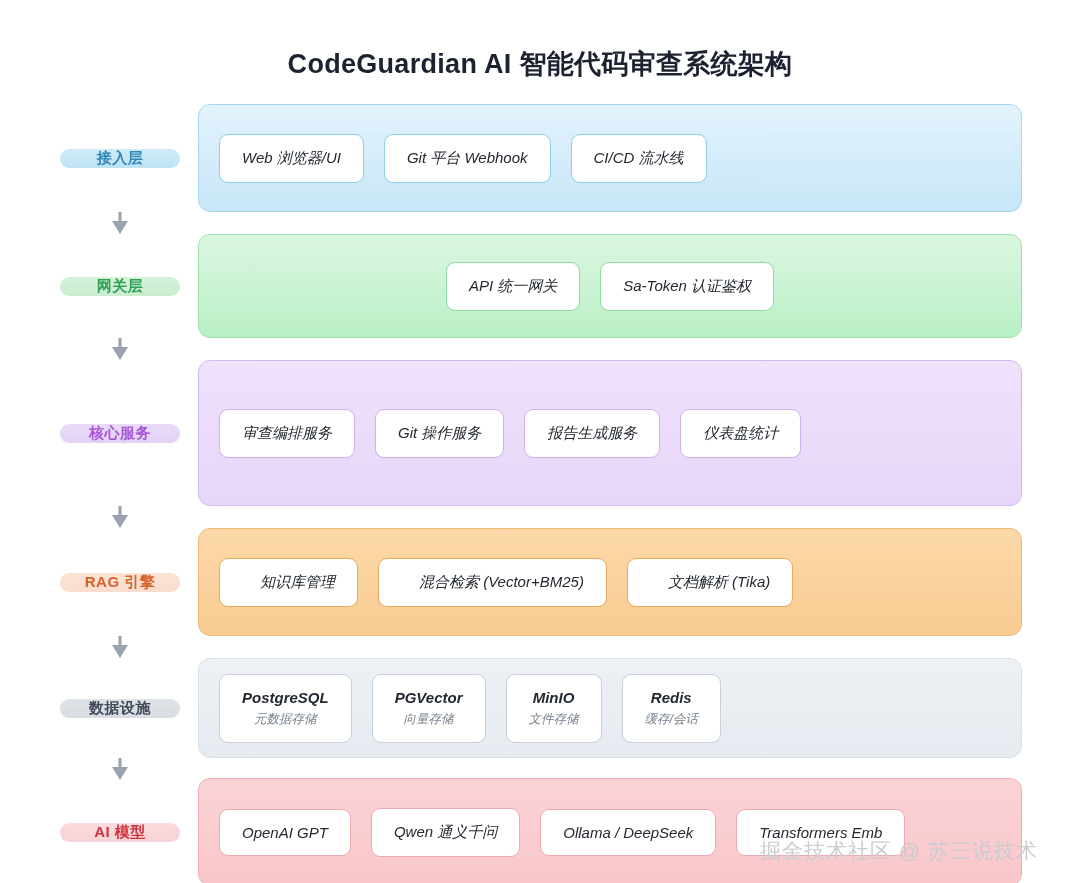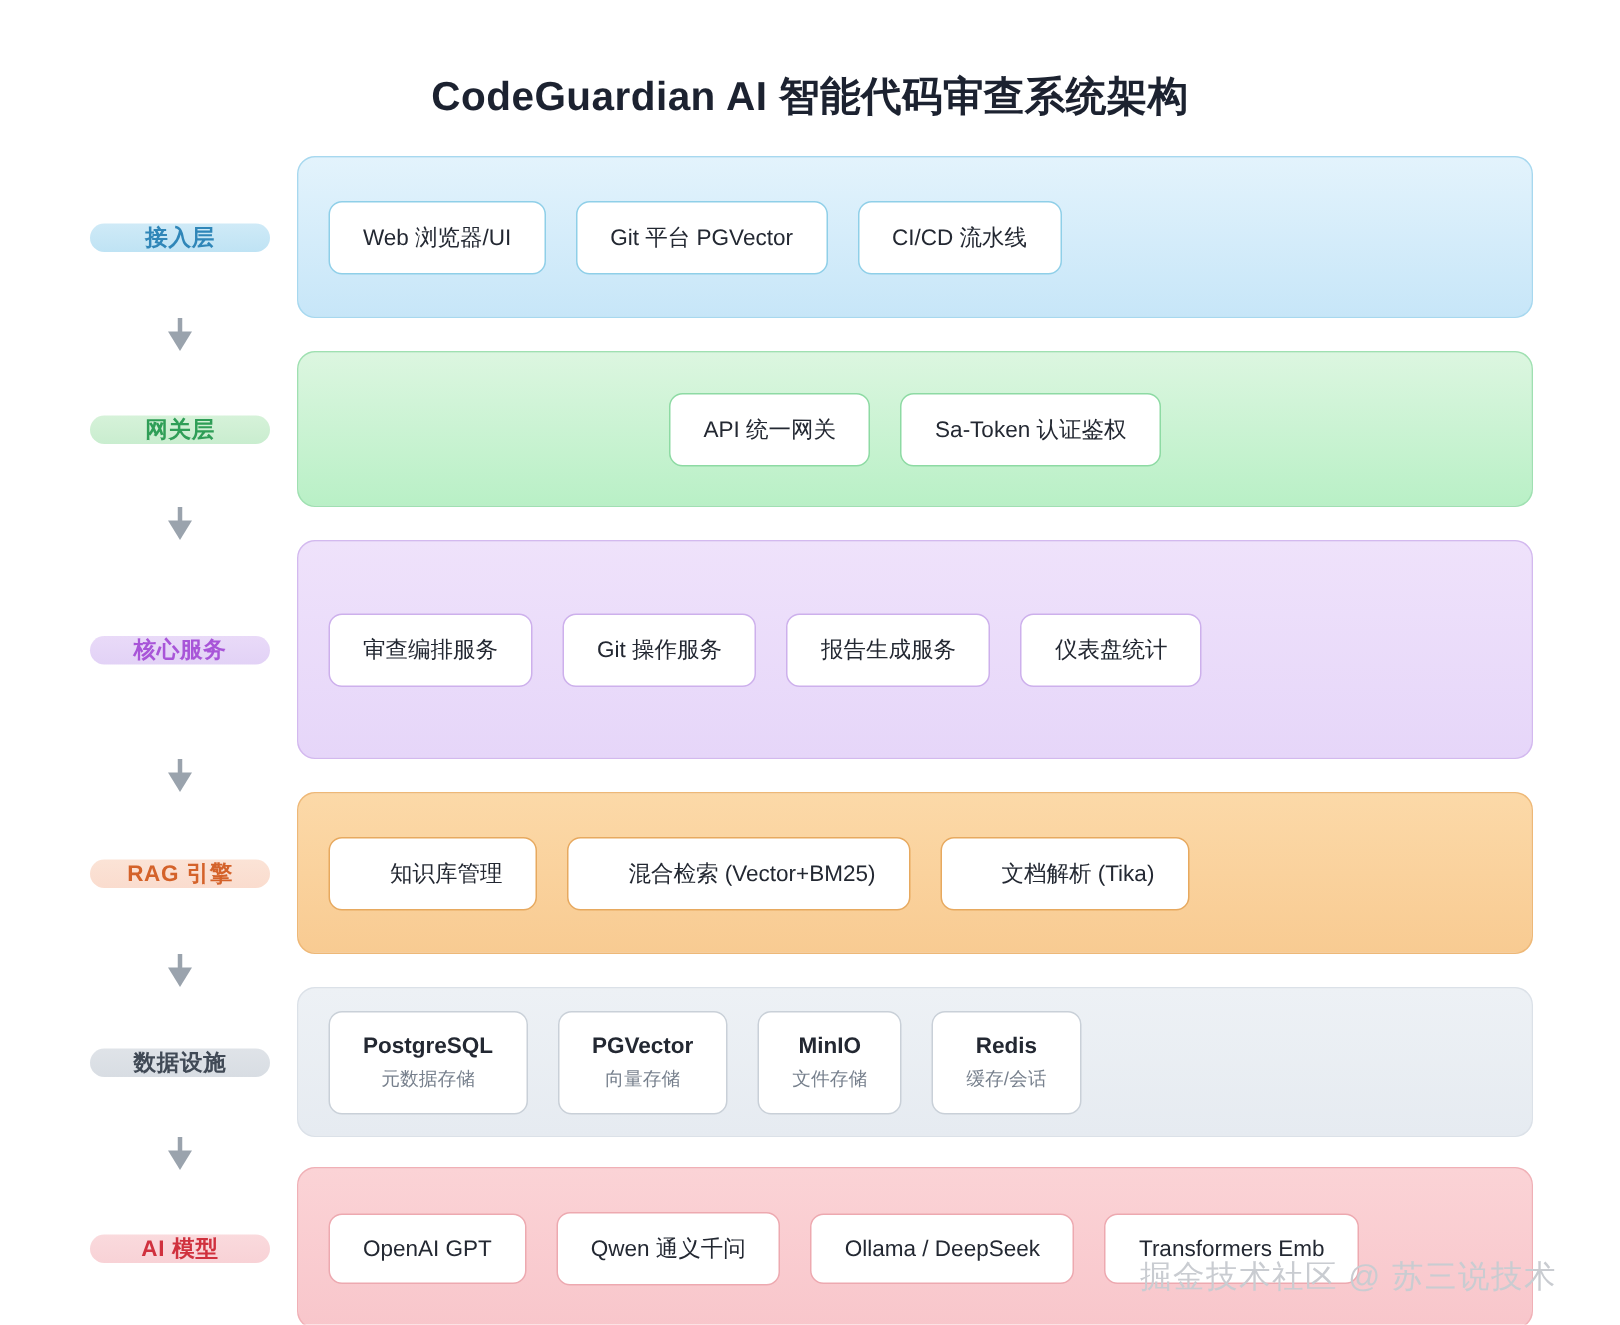--- a/index.html
+++ b/index.html
@@ -97,20 +97,21 @@
 
   .panel {
     flex: 1 1 auto;
     margin-left: 18px;
     border-radius: 12px;
     box-sizing: border-box;
     display: flex;
     align-items: center;
     padding: 0 20px;
     gap: 20px;
+    font-style: italic;
   }
   .panel.centered { justify-content: center; }
 
   .node {
     background: #ffffff;
     border-radius: 9px;
     box-sizing: border-box;
     display: flex;
     flex-direction: column;
     align-items: center;
@@ -219,21 +220,21 @@
           <div class="arrow">
             <div class="shaft"></div>
             <div class="head"></div>
           </div>
         </div>
         <div class="panel panel-access">
           <div class="node">
             <div class="node-main">Web 浏览器/UI</div>
           </div>
           <div class="node">
-            <div class="node-main">Git 平台 PGVector</div>
+            <div class="node-main">Git 平台 Webhook</div>
           </div>
           <div class="node">
             <div class="node-main">CI/CD 流水线</div>
           </div>
         </div>
       </div>
       <div class="layer-row" style="height: 104px; margin-bottom: 22px;">
         <div class="layer-label-cell">
           <div class="layer-label lbl-gateway">网关层</div>
           <div class="arrow">

